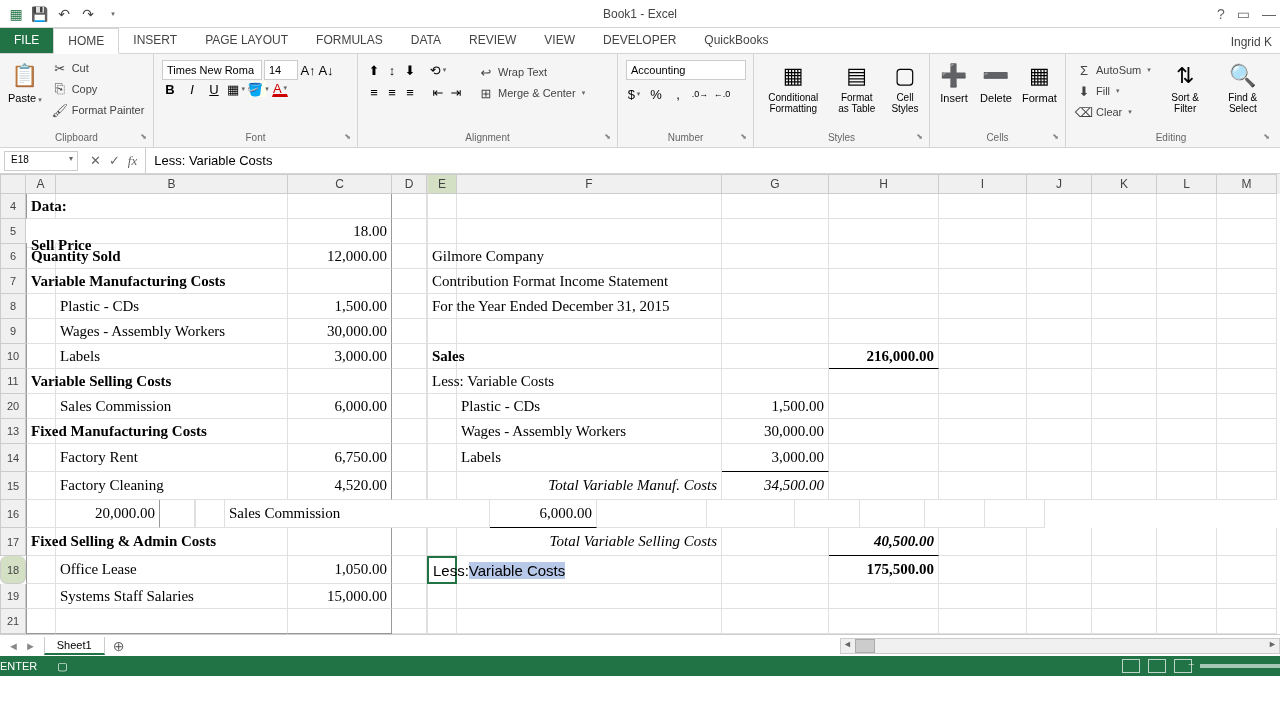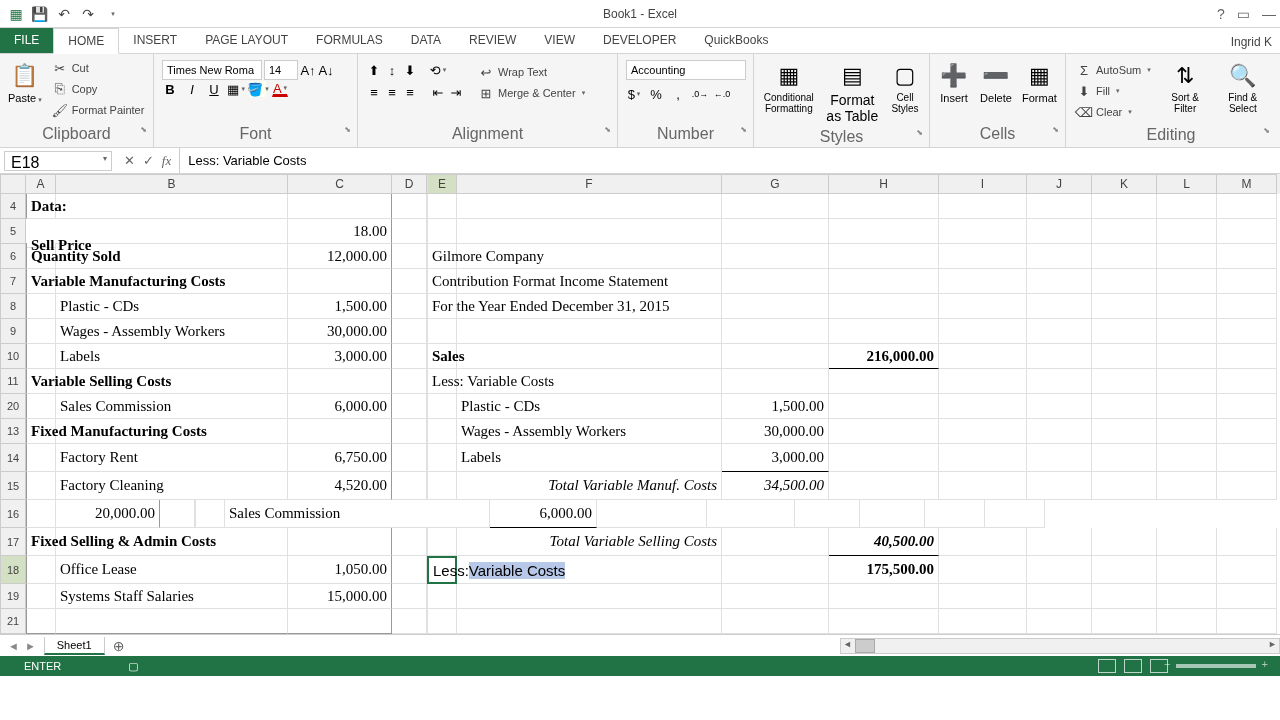--- a/index.html
+++ b/index.html
@@ -16,53 +16,53 @@
 .ribbon-tabs { height: 26px; display: flex; align-items: flex-end; background: #fff; border-bottom: 1px solid #d4d4d4; }
 .file-tab { background: #217346; color: #fff; padding: 4px 14px; font-size: 12px; height: 26px; display: flex; align-items: center; }
 .tab { padding: 4px 14px; font-size: 12px; color: #444; cursor: pointer; height: 26px; display: flex; align-items: center; }
 .tab.active { border: 1px solid #d4d4d4; border-bottom: 1px solid #fff; background: #fff; margin-bottom: -1px; }
 .user-name { margin-left: auto; padding: 4px 8px; font-size: 12px; color: #444; }
 
 
 .ribbon { height: 94px; background: #f5f5f5; border-bottom: 1px solid #d4d4d4; display: flex; }
 .rgroup { border-right: 1px solid #d4d4d4; padding: 2px 4px; display: flex; flex-direction: column; }
 .rgroup-body { flex: 1; display: flex; gap: 2px; align-items: flex-start; padding-top: 2px; }
-.rgroup-label { text-align: center; font-size: 16px; color: #666; padding: 2px 0; position: relative; }
+.rgroup-label { text-align: center; font-size: 10px; color: #666; padding: 2px 0; position: relative; }
 .rgroup-label::after { content: '⬊'; position: absolute; right: 2px; font-size: 8px; color: #888; }
 .vstack { display: flex; flex-direction: column; gap: 1px; }
 .hstack { display: flex; gap: 2px; align-items: center; }
 .rbtn { padding: 2px 4px; font-size: 11px; display: flex; align-items: center; gap: 4px; cursor: pointer; color: #444; white-space: nowrap; }
 .big-btn { display: flex; flex-direction: column; align-items: center; padding: 2px 4px; font-size: 11px; cursor: pointer; }
 .big-btn .ico { width: 32px; height: 32px; display:flex; align-items:center; justify-content:center; font-size: 22px; }
 .small-ico { width: 16px; height: 16px; display: inline-flex; align-items: center; justify-content: center; font-size: 13px; border: 1px solid transparent; }
 .dd::after { content: '▾'; font-size: 7px; margin-left: 2px; color: #666; }
 .font-name { width: 100px; border: 1px solid #ccc; background: #fff; font-size: 11px; padding: 1px 4px; height: 20px; }
 .font-size { width: 34px; border: 1px solid #ccc; background: #fff; font-size: 11px; padding: 1px 4px; height: 20px; }
 .num-fmt { width: 120px; border: 1px solid #ccc; background: #fff; font-size: 11px; padding: 1px 4px; height: 20px; }
 
 
 .formula-bar { height: 26px; border-bottom: 1px solid #d4d4d4; display: flex; align-items: center; background: #fff; }
-.name-box { width: 108px; border: 1px solid #ccc; margin: 5px 4px; padding: 2px 6px; font-size: 16px; height: 20px; position:relative; }
+.name-box { width: 74px; border: 1px solid #ccc; margin: 5px 4px; padding: 2px 6px; font-size: 10px; height: 20px; position:relative; }
 .name-box::after { content:'▾'; position:absolute; right:4px; font-size:8px; color:#666;}
 .fb-btns { display: flex; gap: 8px; padding: 0 8px; color: #666; font-size: 13px; }
 .fb-input { flex: 1; padding: 2px 8px; font-size: 13px; border-left: 1px solid #ccc; height:100%; display:flex; align-items:center;}
 .fx-icon { font-style: italic; font-family: 'Times New Roman'; font-size: 13px; }
 
 
 .grid-wrap { display: flex; flex-direction: column; }
 .col-headers { display: flex; height: 20px; background: #f0f0f0; }
 .corner { width: 26px; border: 1px solid #ccc; background: #f0f0f0; }
 .col-h { border: 1px solid #ccc; border-left: none; text-align: center; font-size: 12px; color: #444; display: flex; align-items: center; justify-content: center; background: #f0f0f0; }
 .col-h.active { background: #d4e0c4; }
 
 
 .grid { display: flex; flex-direction: column; }
 .row { display: flex; height: 25px; }
 .row-h { width: 26px; border: 1px solid #ccc; border-top: none; text-align: center; font-size: 11px; background: #f0f0f0; display: flex; align-items: center; justify-content: center; color: #444; }
-.row-h.active { background: #d4e0c4; }
+.row-h.active { background: #d4e0c4; border-radius: 7px; }
 .cell { border-right: 1px solid #e0e0e0; border-bottom: 1px solid #e0e0e0; padding: 2px 4px; font-size: 15px; font-family: 'Times New Roman', serif; display: flex; align-items: center; overflow: visible; white-space: nowrap; }
 .bold { font-weight: bold; }
 .right { justify-content: flex-end; }
 .italic { font-style: italic; }
 .bbtm { border-bottom: 1px solid #000 !important; }
 .thick-border-right { border-right: 1.5px solid #999; }
 .thick-border-left { border-left: 1.5px solid #999; }
 .thick-border-btm { border-bottom: 1.5px solid #999; }
 .sel-cell { border: 2px solid #217346 !important; }
 .sel-text { background: #b8c8e8; }
@@ -71,21 +71,21 @@
 .sheet-tabs { height: 22px; background: #fff; border-top: 1px solid #ccc; display: flex; align-items: center; font-size: 11px; }
 .nav-arrows { padding: 0 8px; color: #888; display:flex; gap:6px;}
 .sheet-tab { padding: 2px 12px; border: 1px solid #ccc; border-top: none; background: #fff; border-bottom:2px solid #217346;}
 .add-sheet { padding: 0 8px; color: #666; font-size: 14px; }
 .hscroll { margin-left: auto; width: 440px; height: 16px; background:#f0f0f0; border:1px solid #ccc; position:relative;}
 .hscroll-thumb { position:absolute; left:14px; width:20px; height:14px; background:#ccc; border:1px solid #aaa;}
 .hscroll::before{content:'◄'; position:absolute; left:2px; font-size:9px; color:#666;}
 .hscroll::after{content:'►'; position:absolute; right:2px; font-size:9px; color:#666;}
 
 
-.status-bar { height: 20px; background: #217346; color: #fff; display: flex; align-items: center; padding: 0 24px; font-size: 11px; gap: 47px; }
+.status-bar { height: 20px; background: #217346; color: #fff; display: flex; align-items: center; padding: 0 0; font-size: 11px; }
 .status-right { margin-left: auto; display: flex; gap: 8px; align-items: center; }
 .view-btn { width: 18px; height: 14px; border: 1px solid #fff; opacity: 0.7; }
 .zoom-slider { width: 80px; height: 4px; background: #fff; opacity:0.6; position:relative;}
 .zoom-slider::before{content:'−'; position:absolute; left:-12px; top:-6px;}
 .zoom-slider::after{content:'+'; position:absolute; right:-12px; top:-6px;}
 
 
 .cA{width:30px;} .cB{width:232px;} .cC{width:104px;} .cD{width:35px;} .cE{width:30px; border-left:1px solid #e0e0e0;}
 .cF{width:265px;} .cG{width:107px;} .cH{width:110px;} .cI{width:88px;} .cJ{width:65px;} .cK{width:65px;} .cL{width:60px;} .cM{width:60px;}
 </style>
@@ -211,21 +211,21 @@
     <div class="rgroup-label">Number</div>
   </div>
   <div class="rgroup" style="width:176px">
     <div class="rgroup-body">
       <div class="big-btn">
           <span class="ico">▦</span>
           <span style="font-size:10px;text-align:center">Conditional Formatting</span>
         </div>
       <div class="big-btn">
           <span class="ico">▤</span>
-          <span style="font-size:14px;text-align:center">Format as Table</span>
+          <span style="font-size:10px;text-align:center">Format as Table</span>
         </div>
       <div class="big-btn">
           <span class="ico">▢</span>
           <span style="font-size:10px;text-align:center">Cell Styles</span>
         </div>
     </div>
     <div class="rgroup-label" style="text-align:center">Styles</div>
   </div>
   <div class="rgroup" style="width:136px">
     <div class="rgroup-body">

